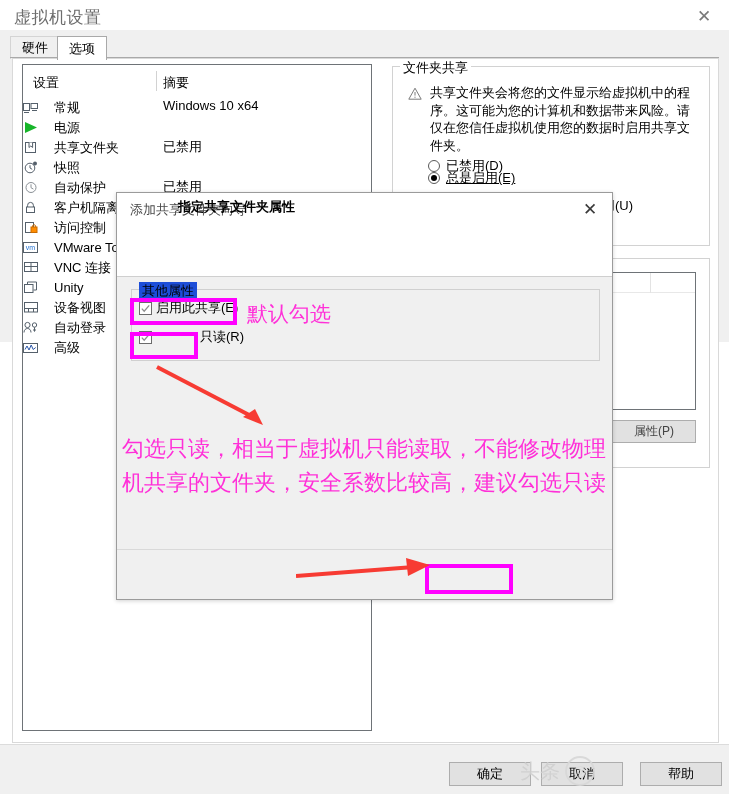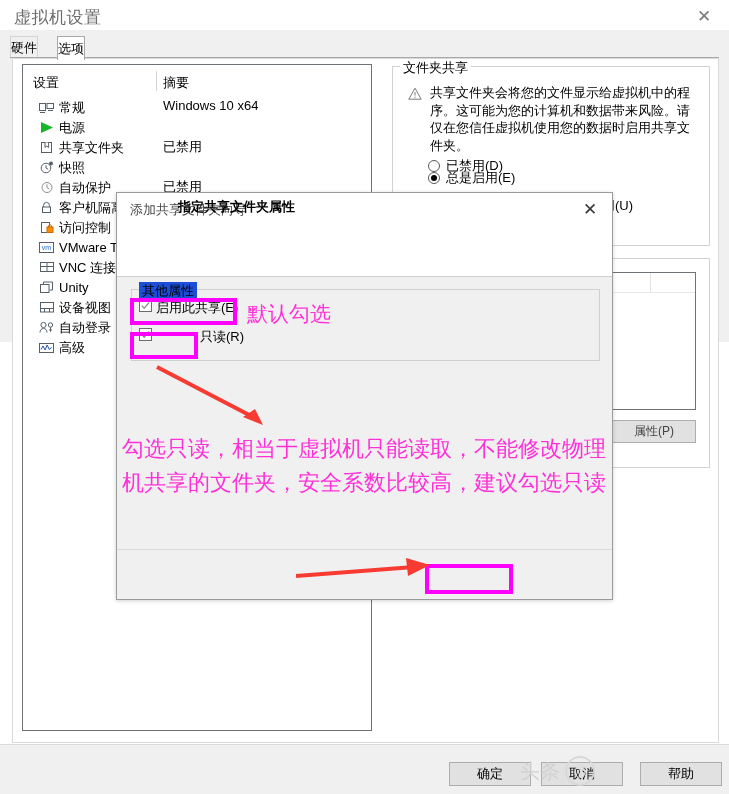--- a/index.html
+++ b/index.html
@@ -22,21 +22,21 @@
   }
   #titlebar-strip{position:absolute;left:0;top:0;width:729px;height:30px;background:#fff;}
 
   
   #tabstrip{
     position:absolute;left:0;top:30px;width:729px;height:312px;
     background:#f0f0f0;
   }
   #tabbar{position:absolute;left:10px;top:36px;width:709px;height:22px;}
   .tab{
-    position:absolute;top:0;height:22px;padding:0 0;
+    position:absolute;top:0;height:22px;padding:0 11px;
     display:flex;align-items:center;font-size:13px;color:#000;
     border:1px solid #d4d4d4;border-bottom:none;background:#f0f0f0;
   }
   .tab.active{background:#fff;border-color:#a9a9a9;height:23px;z-index:3;}
   #tab-hardware{left:0;}
   #tab-options{left:47px;}
   #tab-underline{
     position:absolute;left:10px;top:57px;width:709px;height:1px;background:#a9a9a9;z-index:1;
   }
 
@@ -48,42 +48,42 @@
   }
   #left-panel-shell{
     position:absolute;left:12px;top:58px;width:707px;height:685px;background:#fff;
     border:1px solid #d9d9d9;box-sizing:border-box;z-index:1;
   }
   .col-head{position:absolute;font-size:13px;color:#000;}
   #head-settings{left:10px;top:9px;}
   #head-summary{left:140px;top:9px;}
   #col-divider{position:absolute;left:133px;top:6px;width:1px;height:20px;background:#d2d2d2;}
 
-  .srow{position:absolute;left:16px;height:19px;display:flex;align-items:center;gap:5px;font-size:13px;}
+  .srow{position:absolute;left:0;height:19px;display:flex;align-items:center;gap:16px;font-size:13px;}
   .srow .ic{width:15px;height:14px;display:flex;align-items:center;justify-content:center;flex:0 0 15px;}
   .sum{position:absolute;left:140px;font-size:13px;color:#000;}
 
   
   #right-group{
     position:absolute;left:392px;top:66px;width:318px;height:180px;
     border:1px solid #d2d2d2;box-sizing:border-box;background:#fff;z-index:2;
   }
   #right-group-legend{
     position:absolute;left:400px;top:59px;background:#fff;padding:0 3px;font-size:13px;z-index:3;
   }
   #warn-icon{position:absolute;left:408px;top:87px;width:14px;height:14px;z-index:3;}
   #warn-text{
     position:absolute;left:430px;top:84px;width:272px;font-size:13px;line-height:17.5px;z-index:3;
   }
   .radio-row{position:absolute;left:428px;display:flex;align-items:center;gap:6px;font-size:13px;z-index:3;}
   .rad{width:12px;height:12px;border:1px solid #5a5a5a;border-radius:50%;box-sizing:border-box;background:#fff;
        display:flex;align-items:center;justify-content:center;}
   .rad .dot{width:6px;height:6px;border-radius:50%;background:#000;}
   #radio-disabled{top:157px;}
-  #radio-always{top:169px;}
+  #radio-always{top:169px;text-decoration:underline;}
   #radio-until{top:197px;}
   #map-row{position:absolute;left:428px;top:228px;font-size:13px;z-index:3;}
 
   
   #folders-group{
     position:absolute;left:392px;top:258px;width:318px;height:210px;
     border:1px solid #d2d2d2;box-sizing:border-box;background:#fff;z-index:2;
   }
   #folders-list{
     position:absolute;left:404px;top:272px;width:292px;height:138px;
@@ -112,21 +112,21 @@
      border-bottom:1px solid #cfcfcf;box-sizing:border-box;}
   #modal-h1{position:absolute;left:29px;top:5px;font-size:13px;font-weight:bold;padding-left:32px;}
   #modal-h2{position:absolute;left:58px;top:26px;font-size:13px;}
 
   #grp-other{
     position:absolute;left:14px;top:96px;width:469px;height:72px;
     border:1px solid #d0d0d0;box-sizing:border-box;
   }
   #grp-other-legend{position:absolute;left:22px;top:89px;background:#1d4ed8;padding:0 3px;font-size:13px;z-index:2;}
 
-  .cbrow{position:absolute;display:flex;gap:4px;font-size:13px;z-index:3;}
+  .cbrow{position:absolute;display:flex;align-items:center;gap:4px;font-size:13px;z-index:3;}
   .cb{width:13px;height:13px;border:1px solid #6b6b6b;background:#fff;box-sizing:border-box;
       display:flex;align-items:center;justify-content:center;}
   .cb svg{display:block;}
   #cb-enable{left:22px;top:106px;}
   #cb-readonly{left:22px;top:135px;gap:48px;}
 
   
   .hl{position:absolute;border:4px solid #ff00ff;box-sizing:border-box;z-index:22;pointer-events:none;}
   #hl-enable{left:130px;top:298px;width:107px;height:27px;}
   #hl-readonly{left:130px;top:332px;width:68px;height:27px;}

